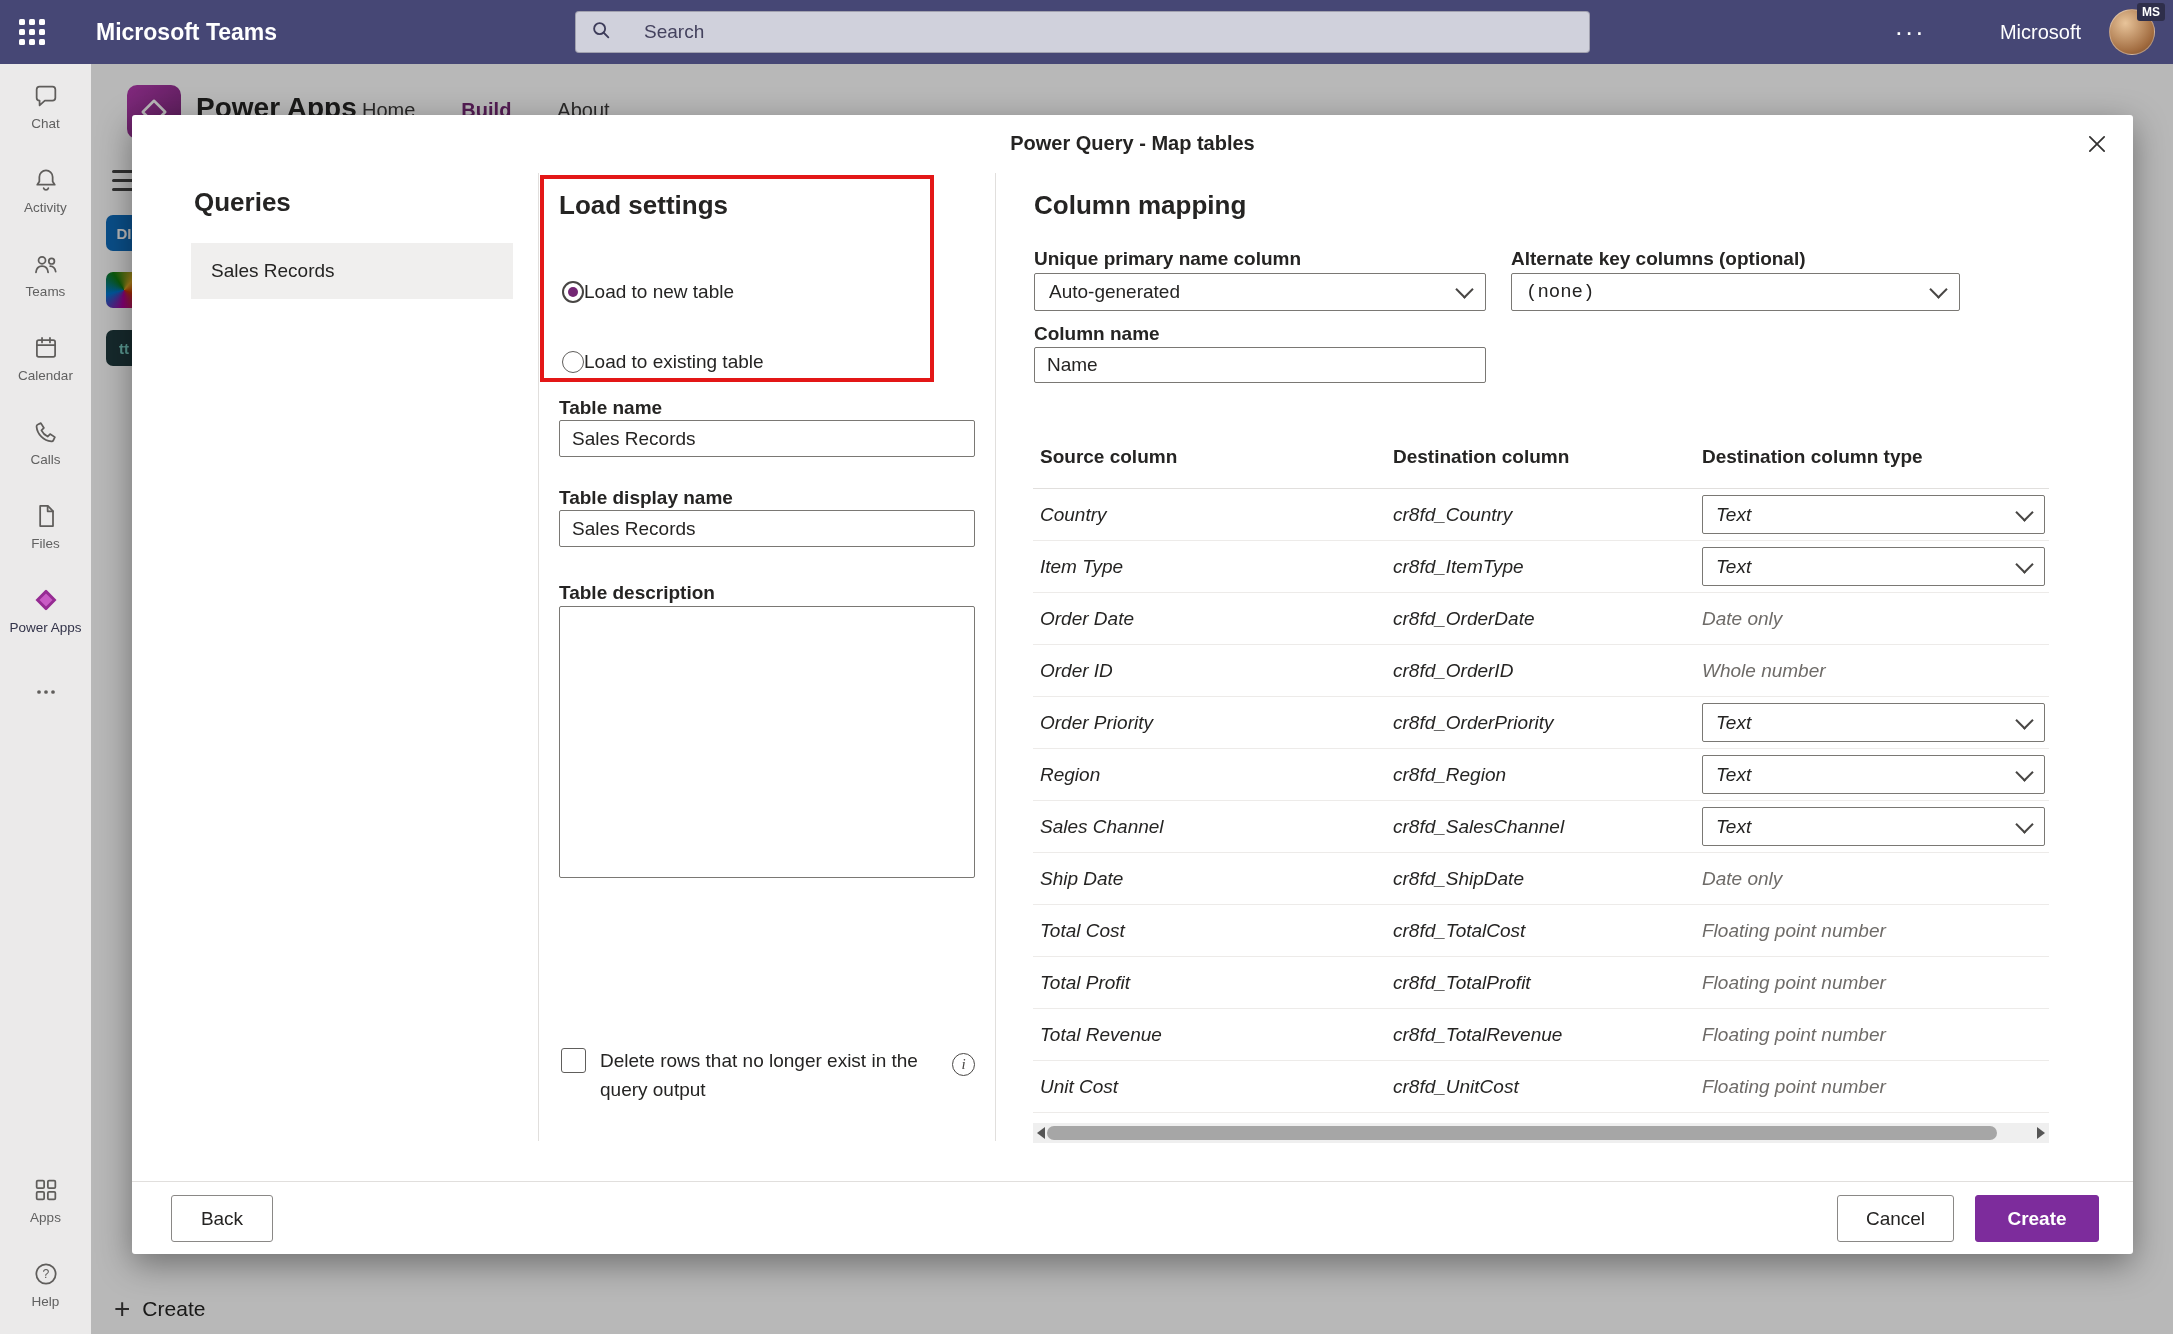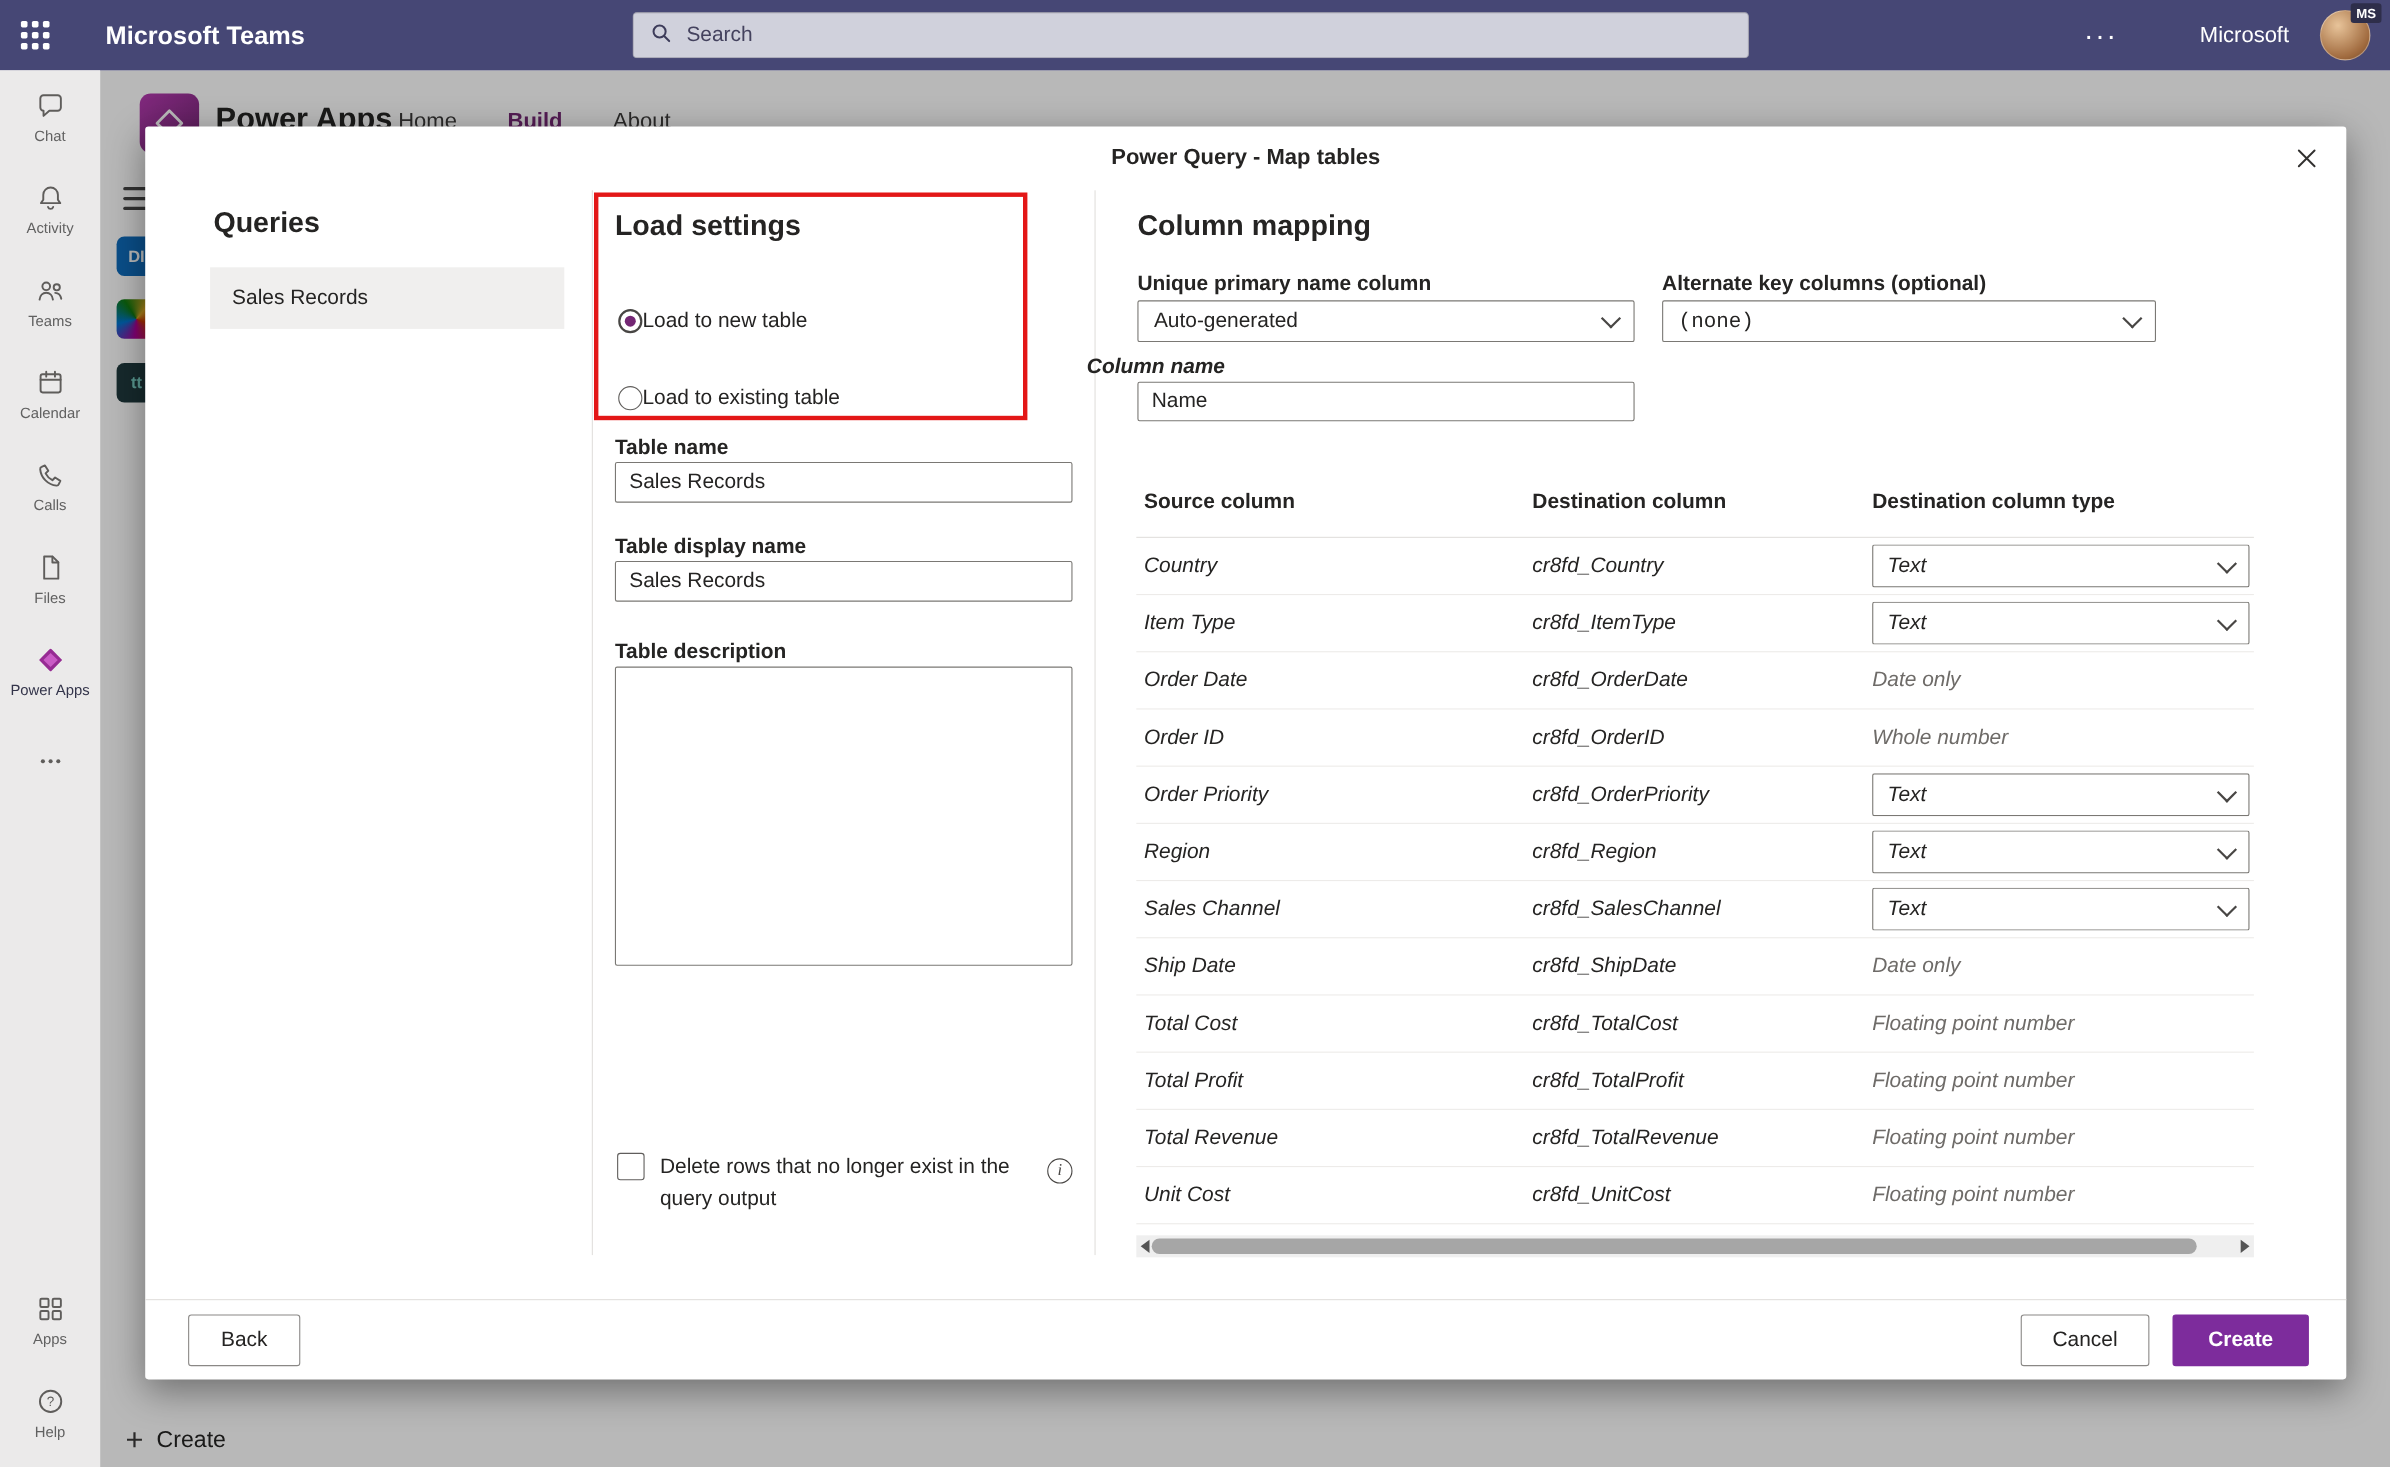--- a/index.html
+++ b/index.html
@@ -29,21 +29,21 @@
   
   #dim-overlay{position:absolute;left:91px;top:64px;width:2082px;height:1270px;background:rgba(0,0,0,0.28);z-index:20;}
 
   
   #topbar{position:absolute;left:0;top:0;width:2173px;height:64px;background:#464775;z-index:40;display:flex;align-items:center;}
   #waffle{width:64px;height:64px;display:grid;place-items:center;cursor:pointer;}
   #waffle .dots{display:grid;grid-template-columns:repeat(3,6px);grid-auto-rows:6px;gap:4px;}
   #waffle .dots i{background:#fff;border-radius:1.5px;}
   #tb-title{color:#fff;font-size:23px;font-weight:700;margin-left:32px;}
   #tb-search{position:absolute;left:575px;top:11px;width:1015px;height:42px;background:rgba(255,255,255,0.75);
-    border:1px solid rgba(20,20,40,0.25);border-radius:4px;display:flex;align-items:center;padding:0 14px;box-sizing:border-box;}
+    border:1px solid rgba(20,20,40,0.25);border-radius:4px;display:flex;align-items:center;padding:0 14px;box-sizing:border-box;gap:20px;}
   #tb-search input{flex:1;border:none;outline:none;background:transparent;font-size:19px;color:#2f2e45;margin-left:10px;
     font-family:"Liberation Sans","DejaVu Sans",sans-serif;}
   #tb-search input::placeholder{color:#44425e;opacity:1;}
   #tb-right{position:absolute;right:0;top:0;height:64px;display:flex;align-items:center;gap:28px;padding-right:18px;}
   #tb-more{color:#fff;font-size:26px;letter-spacing:3px;cursor:pointer;line-height:0.4;padding-bottom:12px;}
   #tb-account{color:#fff;font-size:20px;margin-left:46px;}
   #tb-avatar{width:44px;height:44px;border-radius:50%;cursor:pointer;
     background:radial-gradient(circle at 35% 30%,#e8c49a,#a06a3e 70%,#6e4526);border:1px solid rgba(255,255,255,0.35);}
   #tb-presence{position:absolute;top:3px;right:8px;background:#2e2e4a;color:#fff;font-size:12px;font-weight:700;
     padding:2px 5px;border-radius:3px;}
@@ -88,21 +88,21 @@
   #ta-desc{position:absolute;left:427px;top:491px;width:416px;height:272px;border:1px solid #7a7874;border-radius:2px;
     box-sizing:border-box;resize:none;font-family:inherit;font-size:19px;padding:10px 12px;outline:none;}
   #del-row{position:absolute;left:429px;top:931px;width:362px;display:flex;gap:14px;}
   .checkbox{width:25px;height:25px;border:1.5px solid #605e5c;border-radius:3px;background:#fff;box-sizing:border-box;flex:none;margin-top:2px;cursor:pointer;}
   #del-label{font-size:19px;line-height:29px;color:#252423;}
   #info-icon{position:absolute;left:820px;top:938px;width:23px;height:23px;border:1.5px solid #484644;border-radius:50%;
     box-sizing:border-box;display:grid;place-items:center;cursor:pointer;}
   #info-icon::after{content:"i";font-family:"Liberation Serif",serif;font-style:italic;font-size:15px;color:#484644;}
 
   #cm-heading{left:902px;top:75px;}
-  #lbl-primary{left:902px;top:133px;} #lbl-alt{left:1379px;top:133px;} #lbl-colname{left:856px;top:208px;font-style:italic;}
+  #lbl-primary{left:902px;top:133px;} #lbl-alt{left:1379px;top:133px;} #lbl-colname{left:902px;top:208px;}
   .dropdown{position:absolute;height:38px;border:1px solid #7a7874;border-radius:2px;background:#fff;box-sizing:border-box;
     display:flex;align-items:center;justify-content:space-between;padding:0 14px;font-size:19px;cursor:pointer;}
   #dd-primary{left:902px;top:158px;width:452px;}
   #dd-alt{left:1379px;top:158px;width:449px;font-family:Liberation Mono, monospace;}
   #inp-colname{left:902px;top:232px;width:452px;height:36px;}
   .chev{width:11px;height:11px;border-right:2px solid #484644;border-bottom:2px solid #484644;
     transform:rotate(45deg);margin-top:-5px;flex:none;}
 
   #map-table{position:absolute;left:901px;top:331px;width:1016px;}
   #map-head{display:grid;grid-template-columns:353px 309px 354px;height:42px;align-items:start;

